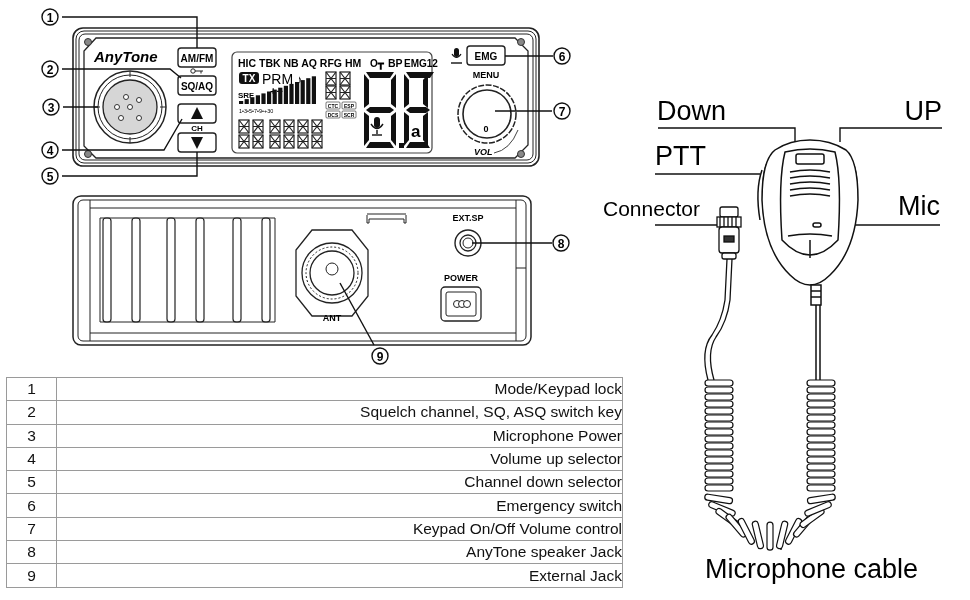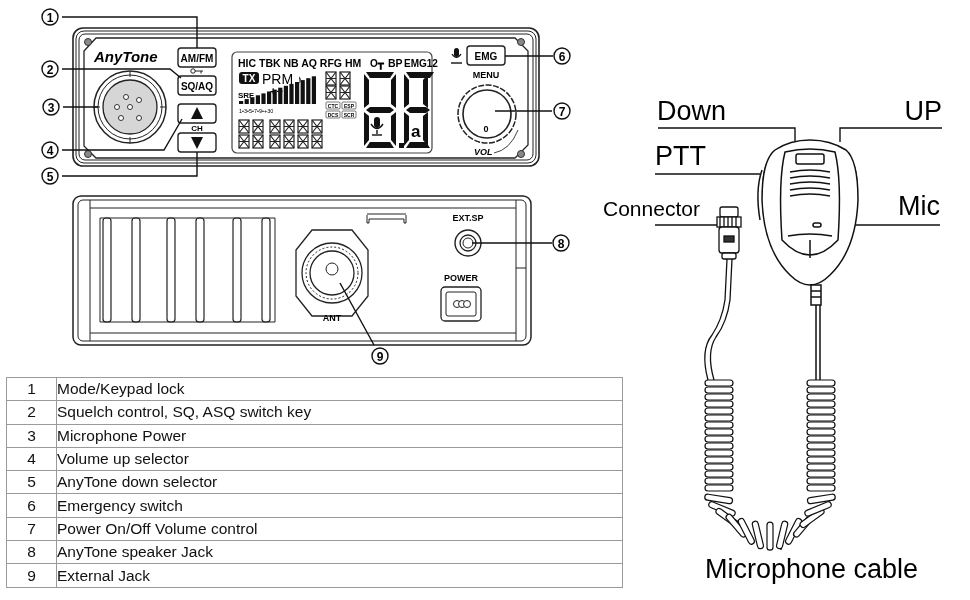--- a/index.html
+++ b/index.html
@@ -1,21 +1,21 @@
 <!DOCTYPE html>
 <html><head>
 <meta charset="utf-8">
 <style>
   html, body { margin:0; padding:0; background:#ffffff; }
   body { width:970px; height:600px; position:relative; overflow:hidden; font-family:"Liberation Sans", sans-serif; color:#111; }
   svg text { font-family:"Liberation Sans", sans-serif; }
   .legend { position:absolute; left:6px; top:377px; width:617px; border-collapse:collapse; font-size:15.5px; }
   .legend td { border:1px solid #9a9a9a; height:22.3px; padding:0; line-height:22px; }
   .legend td.num { width:49px; text-align:center; }
-  .legend td.desc { padding-left:0; }
+  .legend td.desc { padding-left:6px;text-align:right; }
 </style>
 </head>
 <body>
 
 <svg width="600" height="375" viewBox="0 0 600 375" style="position:absolute;left:0;top:0;">
 
   <g>
     <rect x="73" y="28" width="466" height="138" rx="10" fill="#fff" stroke="#222" stroke-width="1.6"></rect>
     <rect x="76" y="31" width="460" height="132" rx="8" fill="none" stroke="#222" stroke-width="1"></rect>
     <rect x="79" y="34" width="454" height="126" rx="6" fill="none" stroke="#222" stroke-width="1"></rect>
@@ -325,41 +325,41 @@
 </svg>
 
 <table class="legend">
   <tbody id="legend-body">
       <tr>
         <td class="num">1</td>
         <td class="desc">Mode/Keypad lock</td>
       </tr>
       <tr>
         <td class="num">2</td>
-        <td class="desc">Squelch control, SQ, ASQ switch key</td>
+        <td class="desc">Squelch channel, SQ, ASQ switch key</td>
       </tr>
       <tr>
         <td class="num">3</td>
         <td class="desc">Microphone Power</td>
       </tr>
       <tr>
         <td class="num">4</td>
         <td class="desc">Volume up selector</td>
       </tr>
       <tr>
         <td class="num">5</td>
-        <td class="desc">AnyTone down selector</td>
+        <td class="desc">Channel down selector</td>
       </tr>
       <tr>
         <td class="num">6</td>
         <td class="desc">Emergency switch</td>
       </tr>
       <tr>
         <td class="num">7</td>
-        <td class="desc">Power On/Off  Volume control</td>
+        <td class="desc">Keypad On/Off  Volume control</td>
       </tr>
       <tr>
         <td class="num">8</td>
         <td class="desc">AnyTone speaker Jack</td>
       </tr>
       <tr>
         <td class="num">9</td>
         <td class="desc">External Jack</td>
       </tr>
     </tbody>

